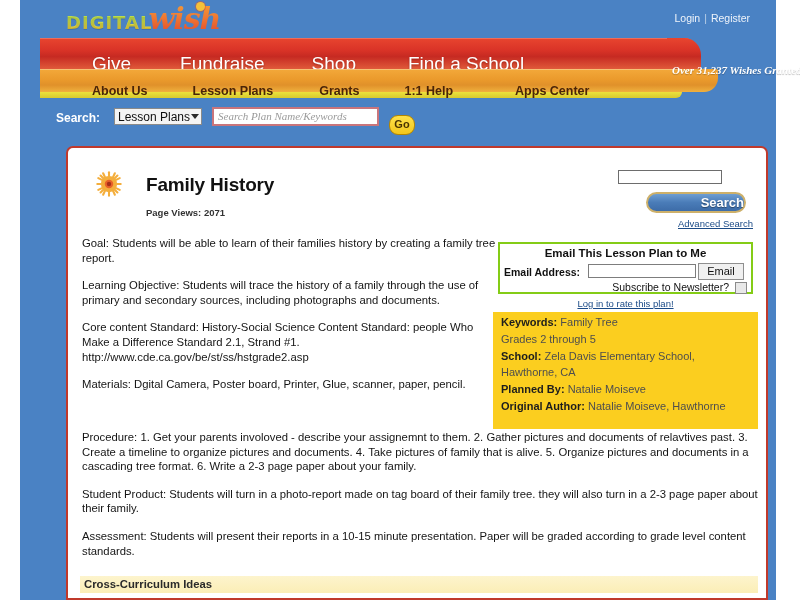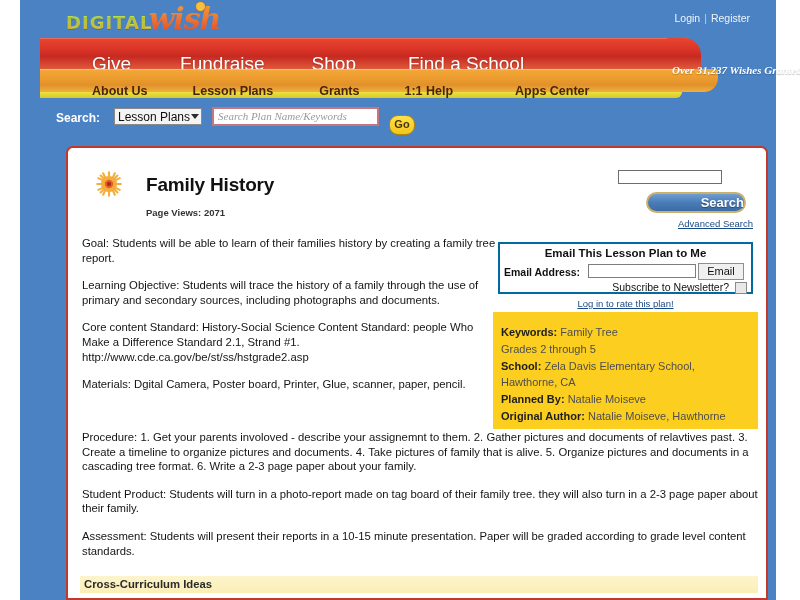--- a/index.html
+++ b/index.html
@@ -187,21 +187,21 @@
   }
   .cross-text{
     position:absolute;left:14px;top:448px;width:678px;
     font-size:11.3px;color:#141414;line-height:14.6px;
     height:6px;overflow:hidden;
   }
 
   
   .emailbox{
     position:absolute;left:430px;top:94px;width:255px;height:52px;
-    background:#ffffff;border:2px solid #0369a1;
+    background:#ffffff;border:2px solid #84cc16;
     box-sizing:border-box;
   }
   .emailbox .eb-title{
     position:absolute;left:0;right:0;top:3px;text-align:center;
     font-size:11.5px;font-weight:bold;color:#111;
   }
   .emailbox .eb-lbl{
     position:absolute;left:4px;top:22px;
     font-size:10.5px;font-weight:bold;color:#111;
   }
@@ -225,21 +225,21 @@
   .ratelink{
     position:absolute;left:430px;top:150px;width:255px;text-align:center;
     font-size:9.5px;color:#1a4a86;text-decoration:underline;cursor:pointer;
   }
 
   
   .metabox{
     position:absolute;left:425px;top:164px;width:265px;height:117px;
     background:#fbce1f;
     font-size:11px;color:#1d1d1d;line-height:16px;
-    padding:12px 8px;box-sizing:border-box;
+    padding:2px 8px;box-sizing:border-box;
   }
   .metabox .row{margin:0 0 1px 0;}
   .metabox b{color:#1d1d1d;font-weight:bold;}
   .metabox .v{color:#4e4e4e;}
 </style>
 </head>
 <body>
 
 <div class="page">
   <div class="canvas">

